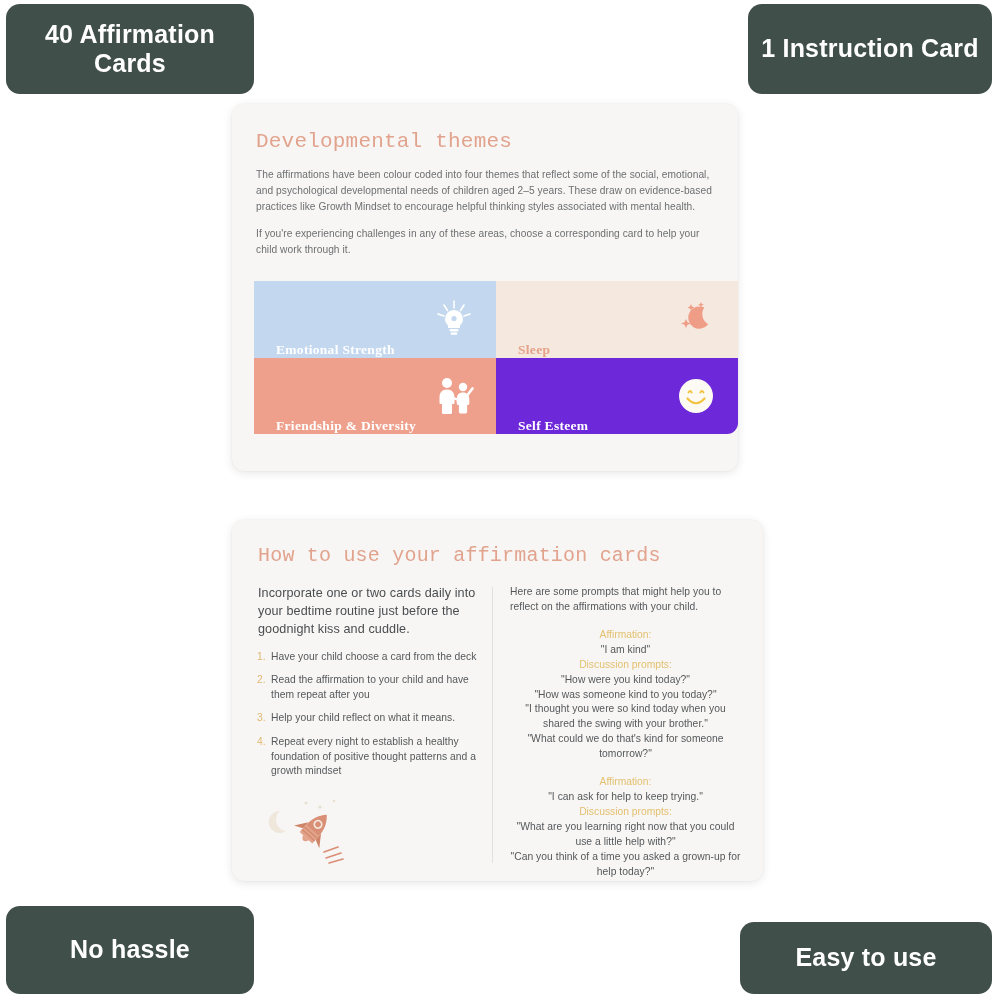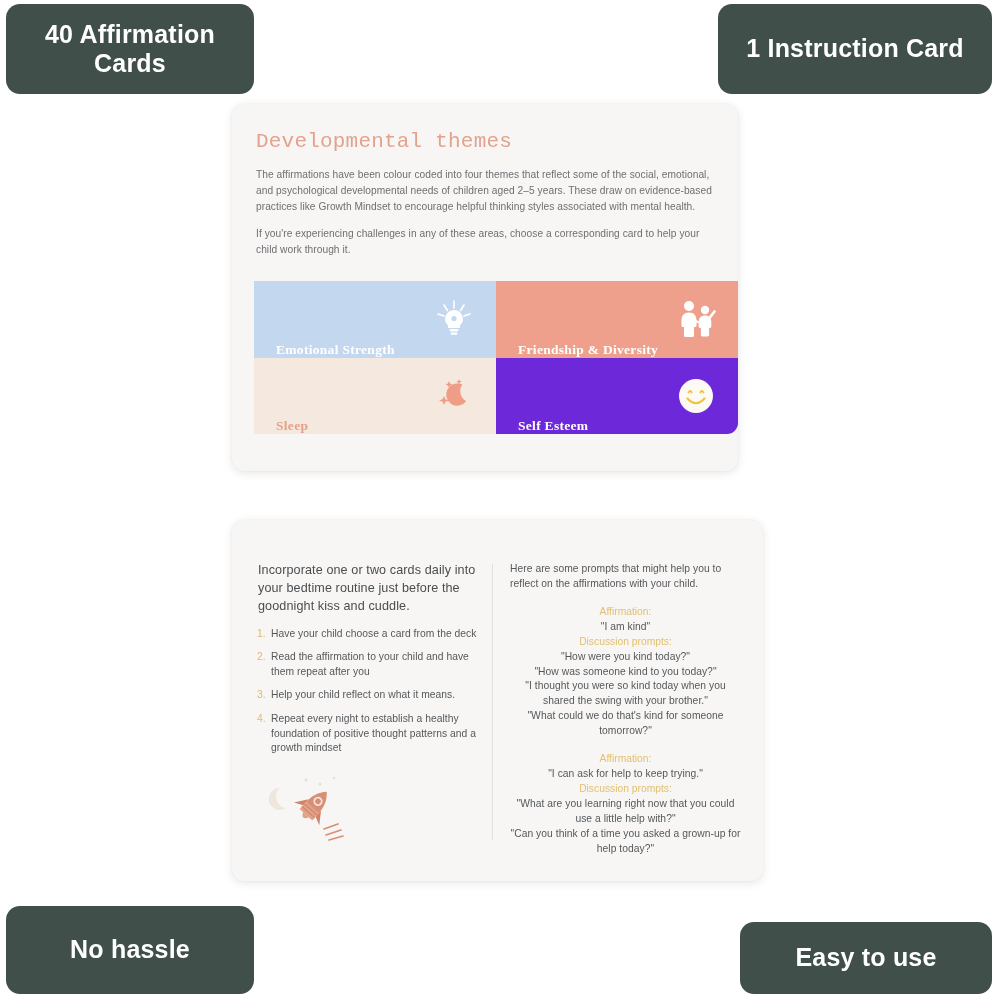--- a/index.html
+++ b/index.html
@@ -23,21 +23,21 @@
     align-items: center;
     justify-content: center;
     text-align: center;
     font-size: 25px;
     font-weight: 700;
     line-height: 1.18;
     letter-spacing: 0.2px;
     padding: 6px 10px;
   }
   .badge-tl { left: 6px;  top: 4px;   width: 248px; height: 90px; }
-  .badge-tr { right: 6px; top: 4px;   width: 274px; height: 90px; }
+  .badge-tr { right: 6px; top: 4px;   width: 244px; height: 90px; }
   .badge-bl { left: 6px;  bottom: 6px; width: 248px; height: 88px; }
   .badge-br { right: 6px; bottom: 6px; width: 252px; height: 72px; }
 
   
   .card {
     position: absolute;
     background: #f7f6f4;
     border-radius: 12px;
     box-shadow: 0 2px 10px rgba(0,0,0,0.10), 0 0 0 0.5px rgba(0,0,0,0.035);
   }
@@ -224,61 +224,62 @@
           <line x1="38" y1="17" x2="32" y2="19"></line>
         </g>
         <path d="M22 13 a9 9 0 0 1 6 15.6 v2.4 h-12 v-2.4 A9 9 0 0 1 22 13 z" fill="#ffffff"></path>
         <rect x="17.5" y="32" width="9" height="2.4" rx="1.1" fill="#ffffff"></rect>
         <rect x="18.6" y="35.6" width="6.8" height="2.2" rx="1.1" fill="#ffffff"></rect>
         <circle cx="22" cy="21.5" r="2.6" fill="#c3d8ef"></circle>
       </svg>
     </span>
   </div>
 
+  <div class="theme-cell" style="background:#f5e9df">
+    <span class="theme-label" style="color:#e5a189">Sleep</span>
+    <span class="theme-icon">
+      <svg viewBox="0 0 44 44" width="44" height="44">
+        <path d="M33 10 a13 13 0 1 0 4.5 19.5 A13.5 13.5 0 0 1 33 10 z" fill="#ef9d86" transform="translate(2,2) scale(0.86)"></path>
+        <path d="M12 22 l1.5 3.2 L17 26.5 l-3.5 1.3 L12 31 l-1.5-3.2 L7 26.5 l3.5-1.3 z" fill="#ef9d86"></path>
+        <path d="M17 7 l1.1 2.4 L20.6 10.4 l-2.5 1 L17 13.8 l-1.1-2.4 L13.4 10.4 l2.5-1 z" fill="#ef9d86"></path>
+        <path d="M27 5 l0.9 2 L30 7.8 l-2.1 0.8 L27 10.6 l-0.9-2 L24 7.8 l2.1-0.8 z" fill="#ef9d86"></path>
+      </svg>
+    </span>
+  </div>
+
   <div class="theme-cell" style="background:#eea08c">
     <span class="theme-label" style="color:#ffffff">Friendship &amp; Diversity</span>
     <span class="theme-icon">
       <svg viewBox="0 0 44 44" width="44" height="44">
         <circle cx="15" cy="9" r="5" fill="#ffffff"></circle>
         <path d="M15 15.5 c-5 0-7.5 3-7.5 8 v5 c0 1 .6 1.6 1.5 1.6 h1 v8.4 c0 1 .8 1.6 1.8 1.6 h6.4 c1 0 1.8-.6 1.8-1.6 v-8.4 h1 c.9 0 1.5-.6 1.5-1.6 v-5 c0-5-2.5-8-7.5-8 z" fill="#ffffff"></path>
         <circle cx="31" cy="13" r="4.2" fill="#ffffff"></circle>
         <path d="M31 18.5 c-4.2 0-6.3 2.6-6.3 6.8 v4.2 c0 .9 .5 1.4 1.3 1.4 h.9 v7.1 c0 .9 .7 1.4 1.5 1.4 h5.2 c.8 0 1.5-.5 1.5-1.4 v-7.1 h.9 c.8 0 1.3-.5 1.3-1.4 v-4.2 c0-4.2-2.1-6.8-6.3-6.8 z" fill="#ffffff"></path>
         <path d="M35.5 21 l5-6.5" stroke="#ffffff" stroke-width="2.6" stroke-linecap="round" fill="none"></path>
         <path d="M21.5 24 l3.5 1.5" stroke="#ffffff" stroke-width="2.4" stroke-linecap="round" fill="none"></path>
       </svg>
     </span>
   </div>
 
-  <div class="theme-cell" style="background:#f5e9df">
-    <span class="theme-label" style="color:#e5a189">Sleep</span>
-    <span class="theme-icon">
-      <svg viewBox="0 0 44 44" width="44" height="44">
-        <path d="M33 10 a13 13 0 1 0 4.5 19.5 A13.5 13.5 0 0 1 33 10 z" fill="#ef9d86" transform="translate(2,2) scale(0.86)"></path>
-        <path d="M12 22 l1.5 3.2 L17 26.5 l-3.5 1.3 L12 31 l-1.5-3.2 L7 26.5 l3.5-1.3 z" fill="#ef9d86"></path>
-        <path d="M17 7 l1.1 2.4 L20.6 10.4 l-2.5 1 L17 13.8 l-1.1-2.4 L13.4 10.4 l2.5-1 z" fill="#ef9d86"></path>
-        <path d="M27 5 l0.9 2 L30 7.8 l-2.1 0.8 L27 10.6 l-0.9-2 L24 7.8 l2.1-0.8 z" fill="#ef9d86"></path>
-      </svg>
-    </span>
-  </div>
-
   <div class="theme-cell" style="background:#6d28d9">
     <span class="theme-label" style="color:#ffffff">Self Esteem</span>
     <span class="theme-icon">
       <svg viewBox="0 0 44 44" width="44" height="44">
         <circle cx="22" cy="22" r="17" fill="#fdfaf3"></circle>
         <path d="M14.5 18.5 q1.6-3 3.2 0" stroke="#f2c23e" stroke-width="1.8" fill="none" stroke-linecap="round"></path>
         <path d="M26.3 18.5 q1.6-3 3.2 0" stroke="#f2c23e" stroke-width="1.8" fill="none" stroke-linecap="round"></path>
         <path d="M13.5 24.5 q8.5 9.5 17 0" stroke="#f2c23e" stroke-width="2.2" fill="none" stroke-linecap="round"></path>
       </svg>
     </span>
   </div>
 
 </div>
 
 <div class="card card-howto">
+  <div class="serif-head">How to use your affirmation cards</div>
 
   <div class="howto-cols">
 
     <div class="col-left">
       <p class="intro-text">Incorporate one or two cards daily into your bedtime routine just before the goodnight kiss and cuddle.</p>
 
       <div class="steps">
         <div class="step">
           <span class="step-num">1.</span>
           <span class="step-text">Have your child choose a card from the deck</span>

